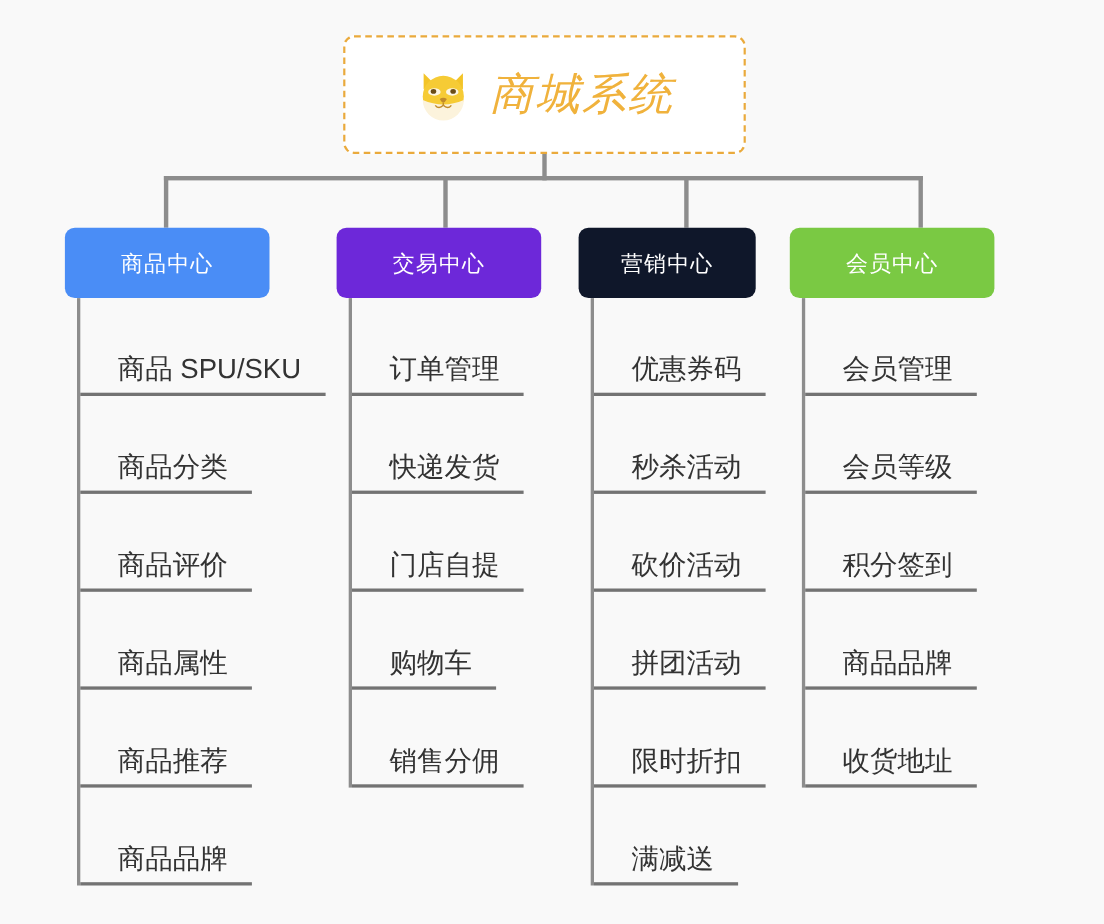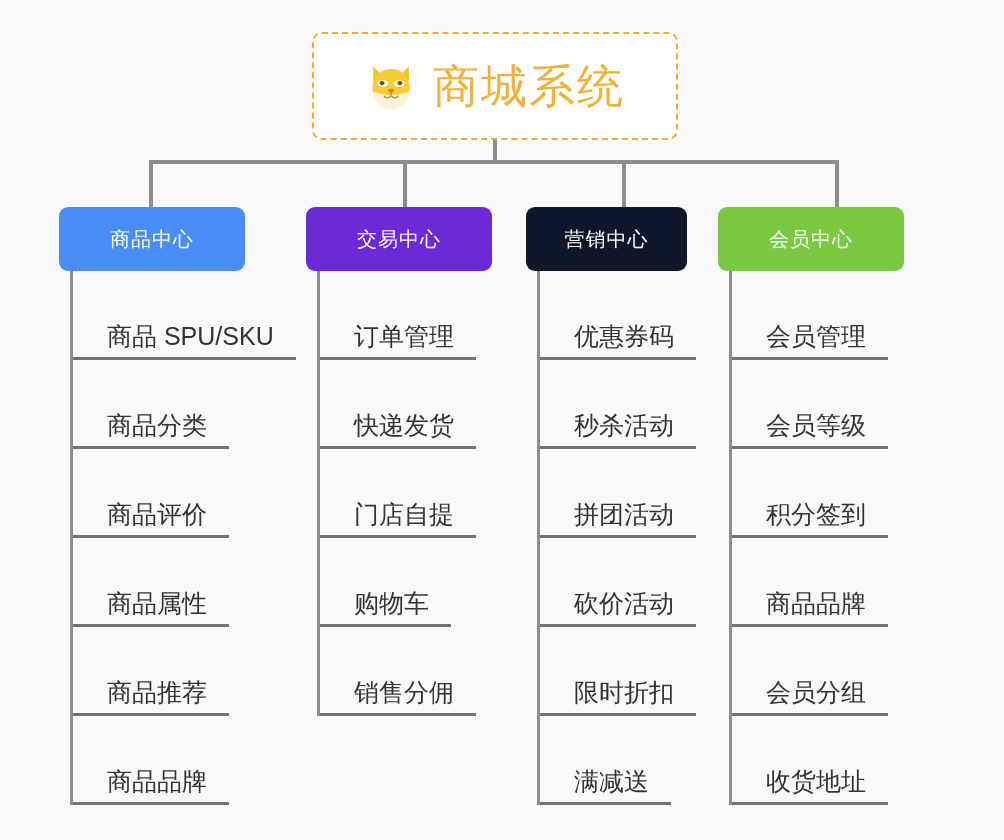--- a/index.html
+++ b/index.html
@@ -36,25 +36,26 @@
     justify-content: center;
     gap: 16px;
   }
   .root-icon {
     width: 52px;
     height: 52px;
     flex: 0 0 auto;
     display: block;
   }
   .root-title {
-    font-size: 46px;
+    font-size: 40px;
     line-height: 1;
     color: #f0b23c;
     letter-spacing: 2px;
     white-space: nowrap;
+    font-style: italic;
   }
 
   
   .conn {
     position: absolute;
     background: #8d8d8d;
   }
   .conn-stem {
     left: 493px;
     top: 140px;
@@ -199,24 +200,24 @@
       <span>营销中心</span>
     </div>
     <div class="leaf-list">
       <div class="leaf">
           <span class="leaf-line">优惠券码</span>
         </div>
       <div class="leaf">
           <span class="leaf-line">秒杀活动</span>
         </div>
       <div class="leaf">
+          <span class="leaf-line">砍价活动</span>
+        </div>
+      <div class="leaf">
           <span class="leaf-line">拼团活动</span>
-        </div>
-      <div class="leaf">
-          <span class="leaf-line">砍价活动</span>
         </div>
       <div class="leaf">
           <span class="leaf-line">限时折扣</span>
         </div>
       <div class="leaf">
           <span class="leaf-line">满减送</span>
         </div>
     </div>
   </div>
 
@@ -231,21 +232,18 @@
       <div class="leaf">
           <span class="leaf-line">会员等级</span>
         </div>
       <div class="leaf">
           <span class="leaf-line">积分签到</span>
         </div>
       <div class="leaf">
           <span class="leaf-line">商品品牌</span>
         </div>
       <div class="leaf">
-          <span class="leaf-line">会员分组</span>
-        </div>
-      <div class="leaf">
           <span class="leaf-line">收货地址</span>
         </div>
     </div>
   </div>
 
 </div>
 
 </body></html>

